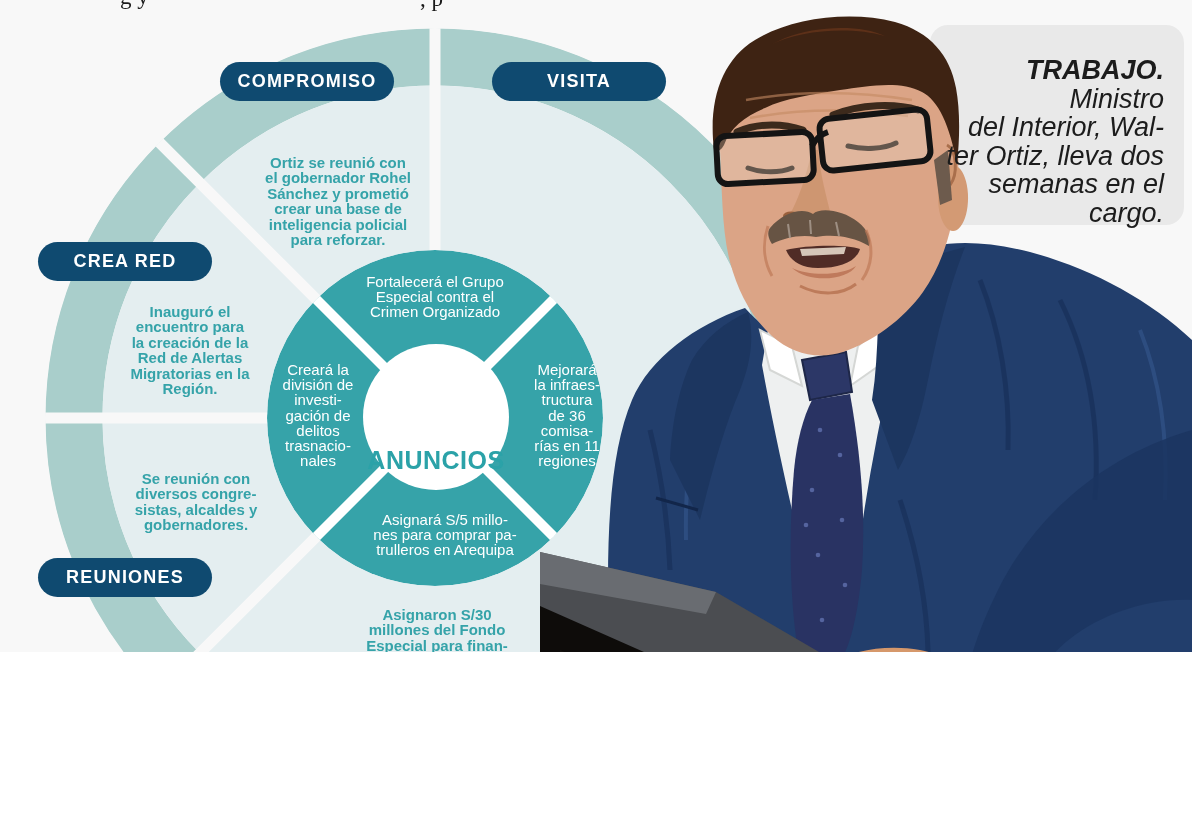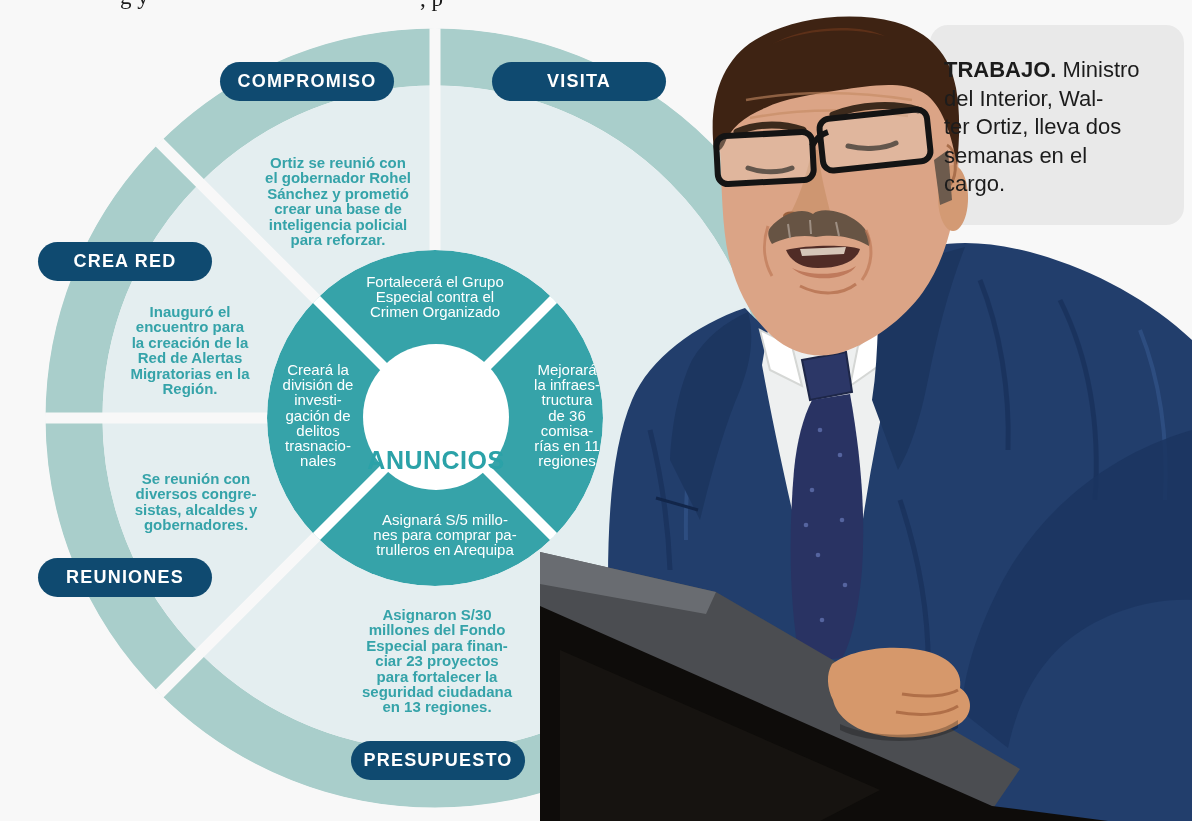--- a/index.html
+++ b/index.html
@@ -1,32 +1,32 @@
 <!DOCTYPE html>
 <html><head>
 <meta charset="utf-8">
 <style>
   html,body{margin:0;padding:0;}
   body{font-family:"Liberation Sans",sans-serif;background:#ffffff;}
-  #stage{position:relative;width:1192px;height:821px;overflow:hidden;background:#f8f8f8;}
+  #stage{position:relative;width:1192px;height:652px;overflow:hidden;background:#f8f8f8;}
   .frag{position:absolute;font-family:"Liberation Serif",serif;color:#1a1a1a;font-size:23px;}
   #wheel{position:absolute;left:0;top:0;z-index:1;}
   .pill{position:absolute;width:174px;height:39px;border-radius:20px;background:#0f4a70;color:#ffffff;
         font-weight:bold;font-size:18px;letter-spacing:1.2px;display:flex;align-items:center;justify-content:center;z-index:3;}
   .sect{position:absolute;color:#35a3a9;font-size:15px;line-height:15.4px;text-align:center;
         white-space:pre-line;z-index:3;font-weight:bold;}
   .ctext{position:absolute;color:#ffffff;font-size:15px;line-height:15.2px;text-align:center;
         white-space:pre-line;z-index:3;font-weight:normal;}
   #anuncios{position:absolute;left:361px;top:402px;width:150px;text-align:center;color:#2ba2a8;
         font-size:25px;font-weight:bold;letter-spacing:.5px;z-index:3;margin-top:44px;}
   #caption-box{position:absolute;left:930px;top:25px;width:254px;height:200px;border-radius:18px;
         background:#e9e9e9;z-index:2;}
   #photo{position:absolute;left:0;top:0;z-index:4;}
-  #caption-text{position:absolute;left:944px;top:56px;width:220px;z-index:6;
-        font-size:22px;line-height:28.5px;color:#1c1c1c;white-space:pre-line;}
+  #caption-text{position:absolute;left:944px;top:56px;width:220px;text-align:right;z-index:6;
+        font-style:italic;font-size:27px;line-height:28.5px;color:#1c1c1c;white-space:pre-line;}
   #caption-text b{font-weight:bold;}
 </style>
 </head>
 <body>
 
 <div id="stage">
 
   <span class="frag" style="left:120px;top:-16px;">g y</span>
   <span class="frag" style="left:420px;top:-14px;">, p</span>
 

